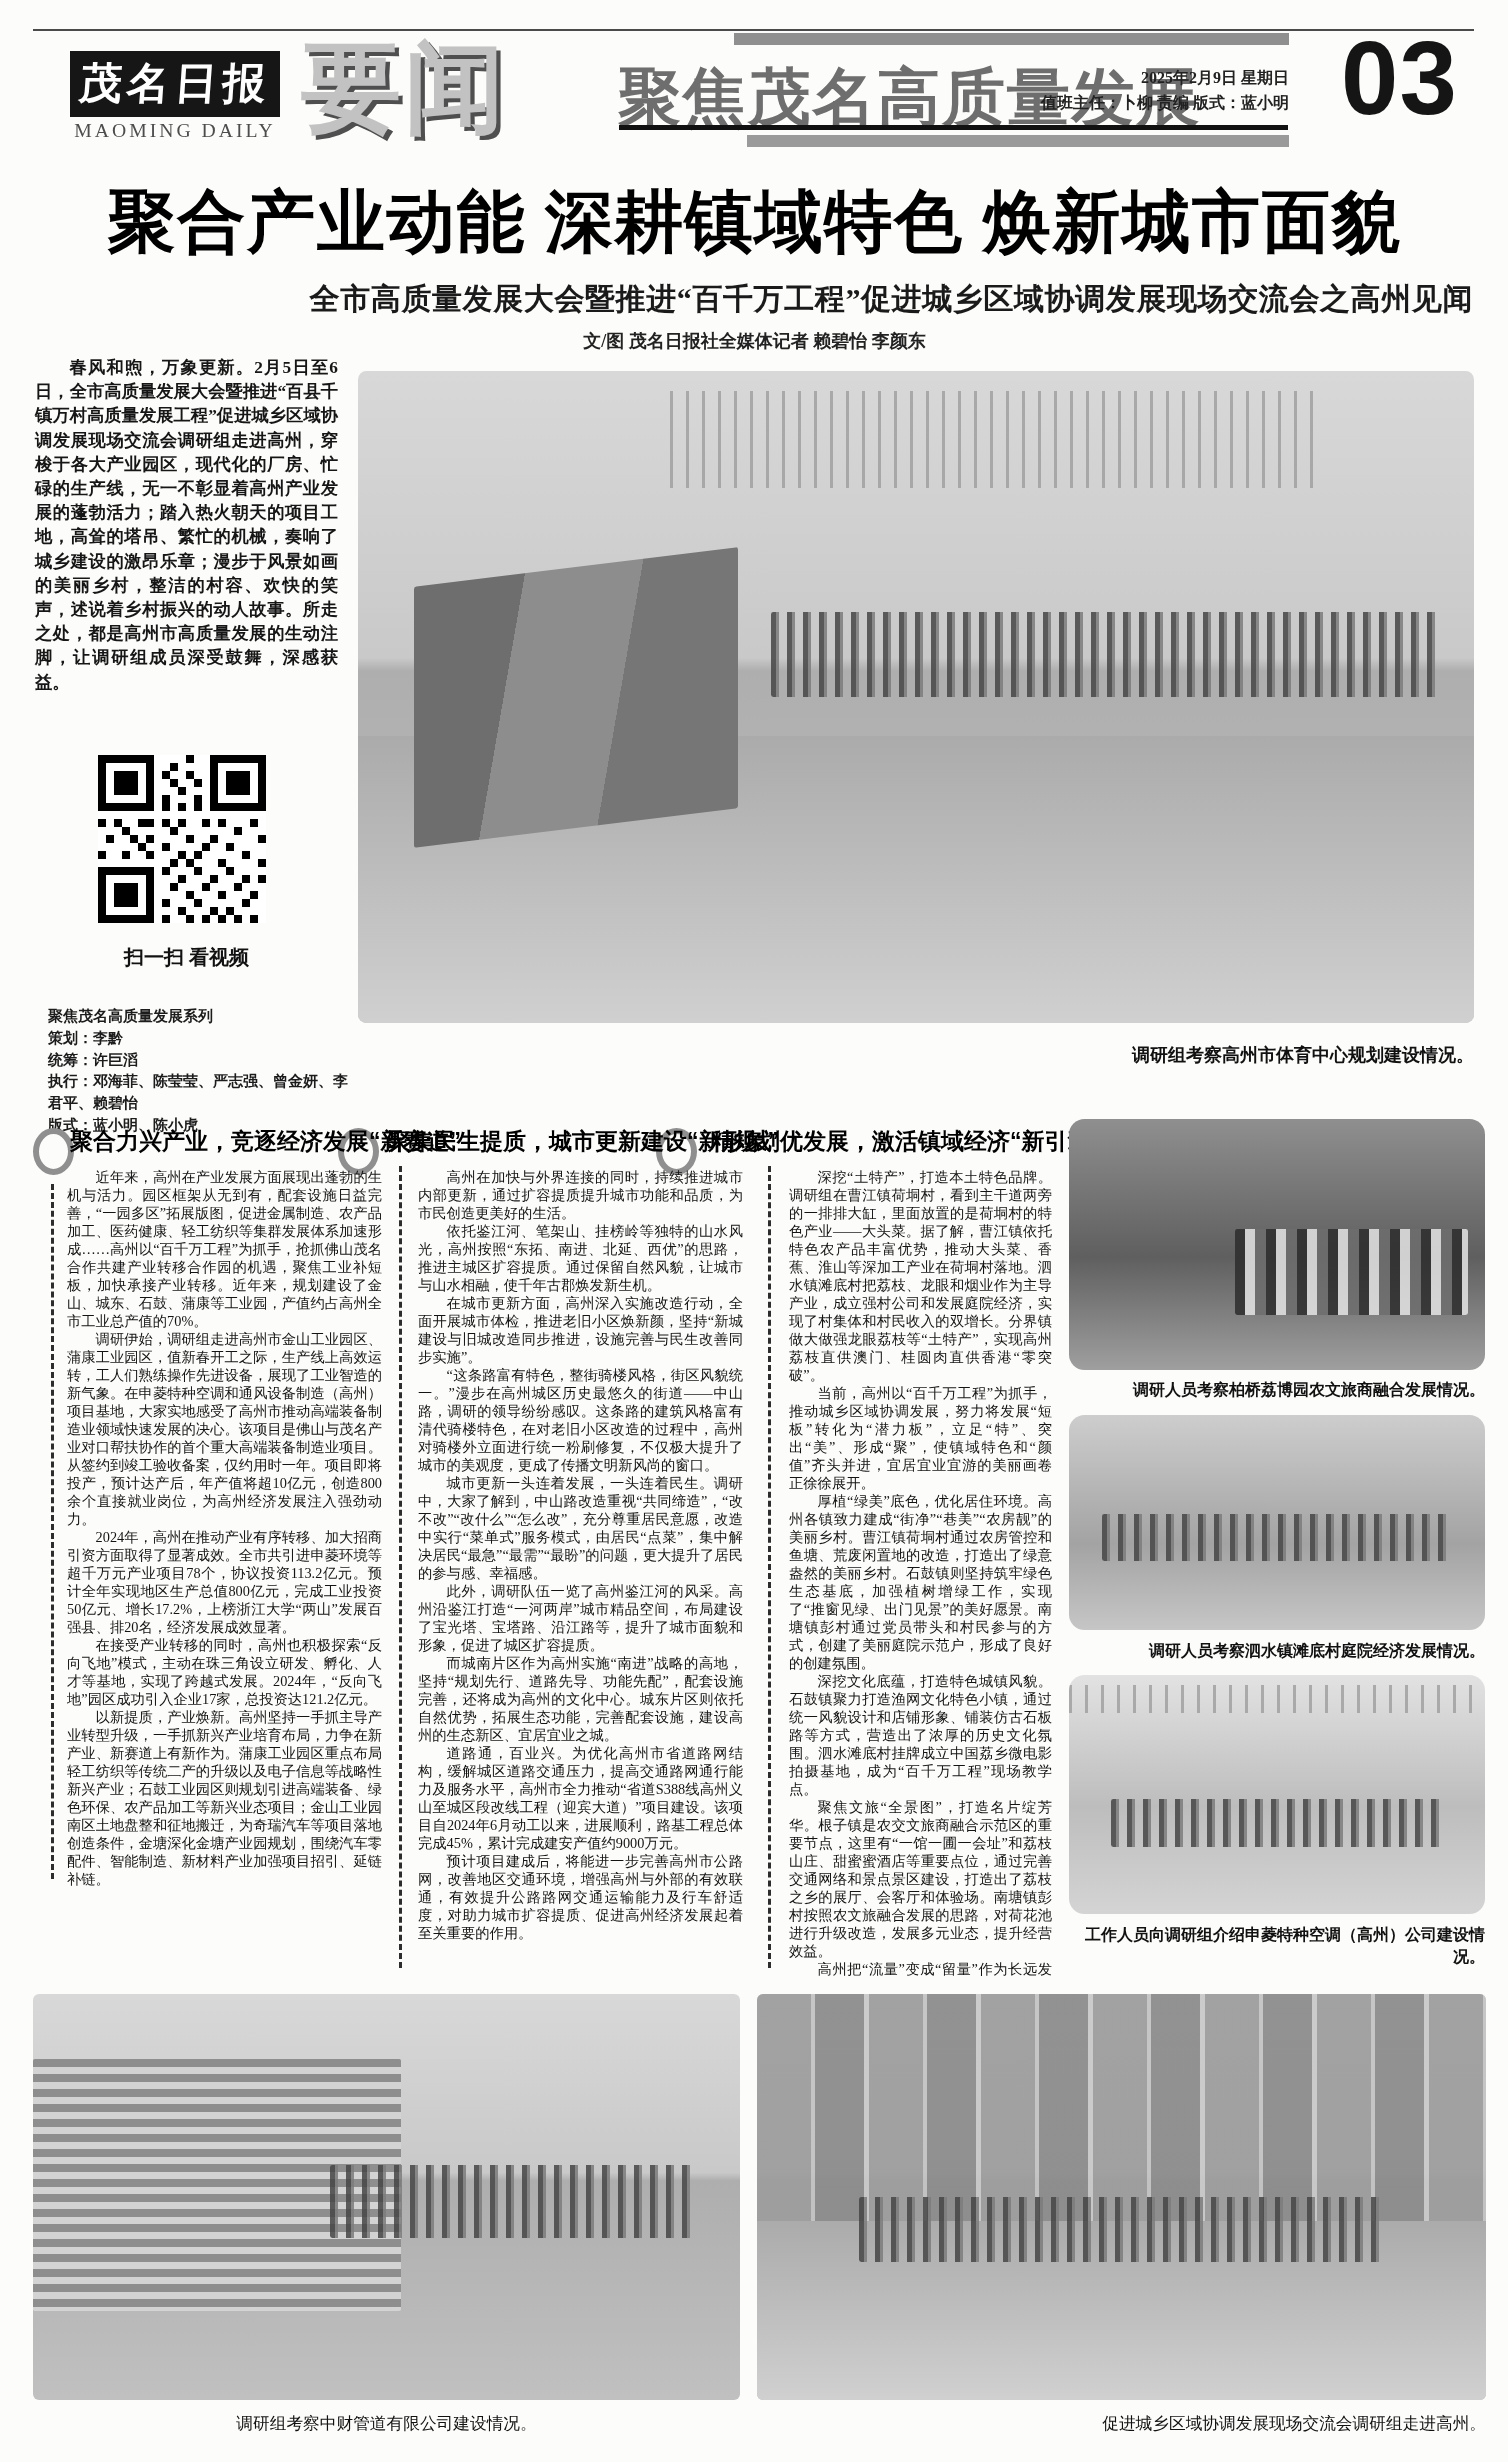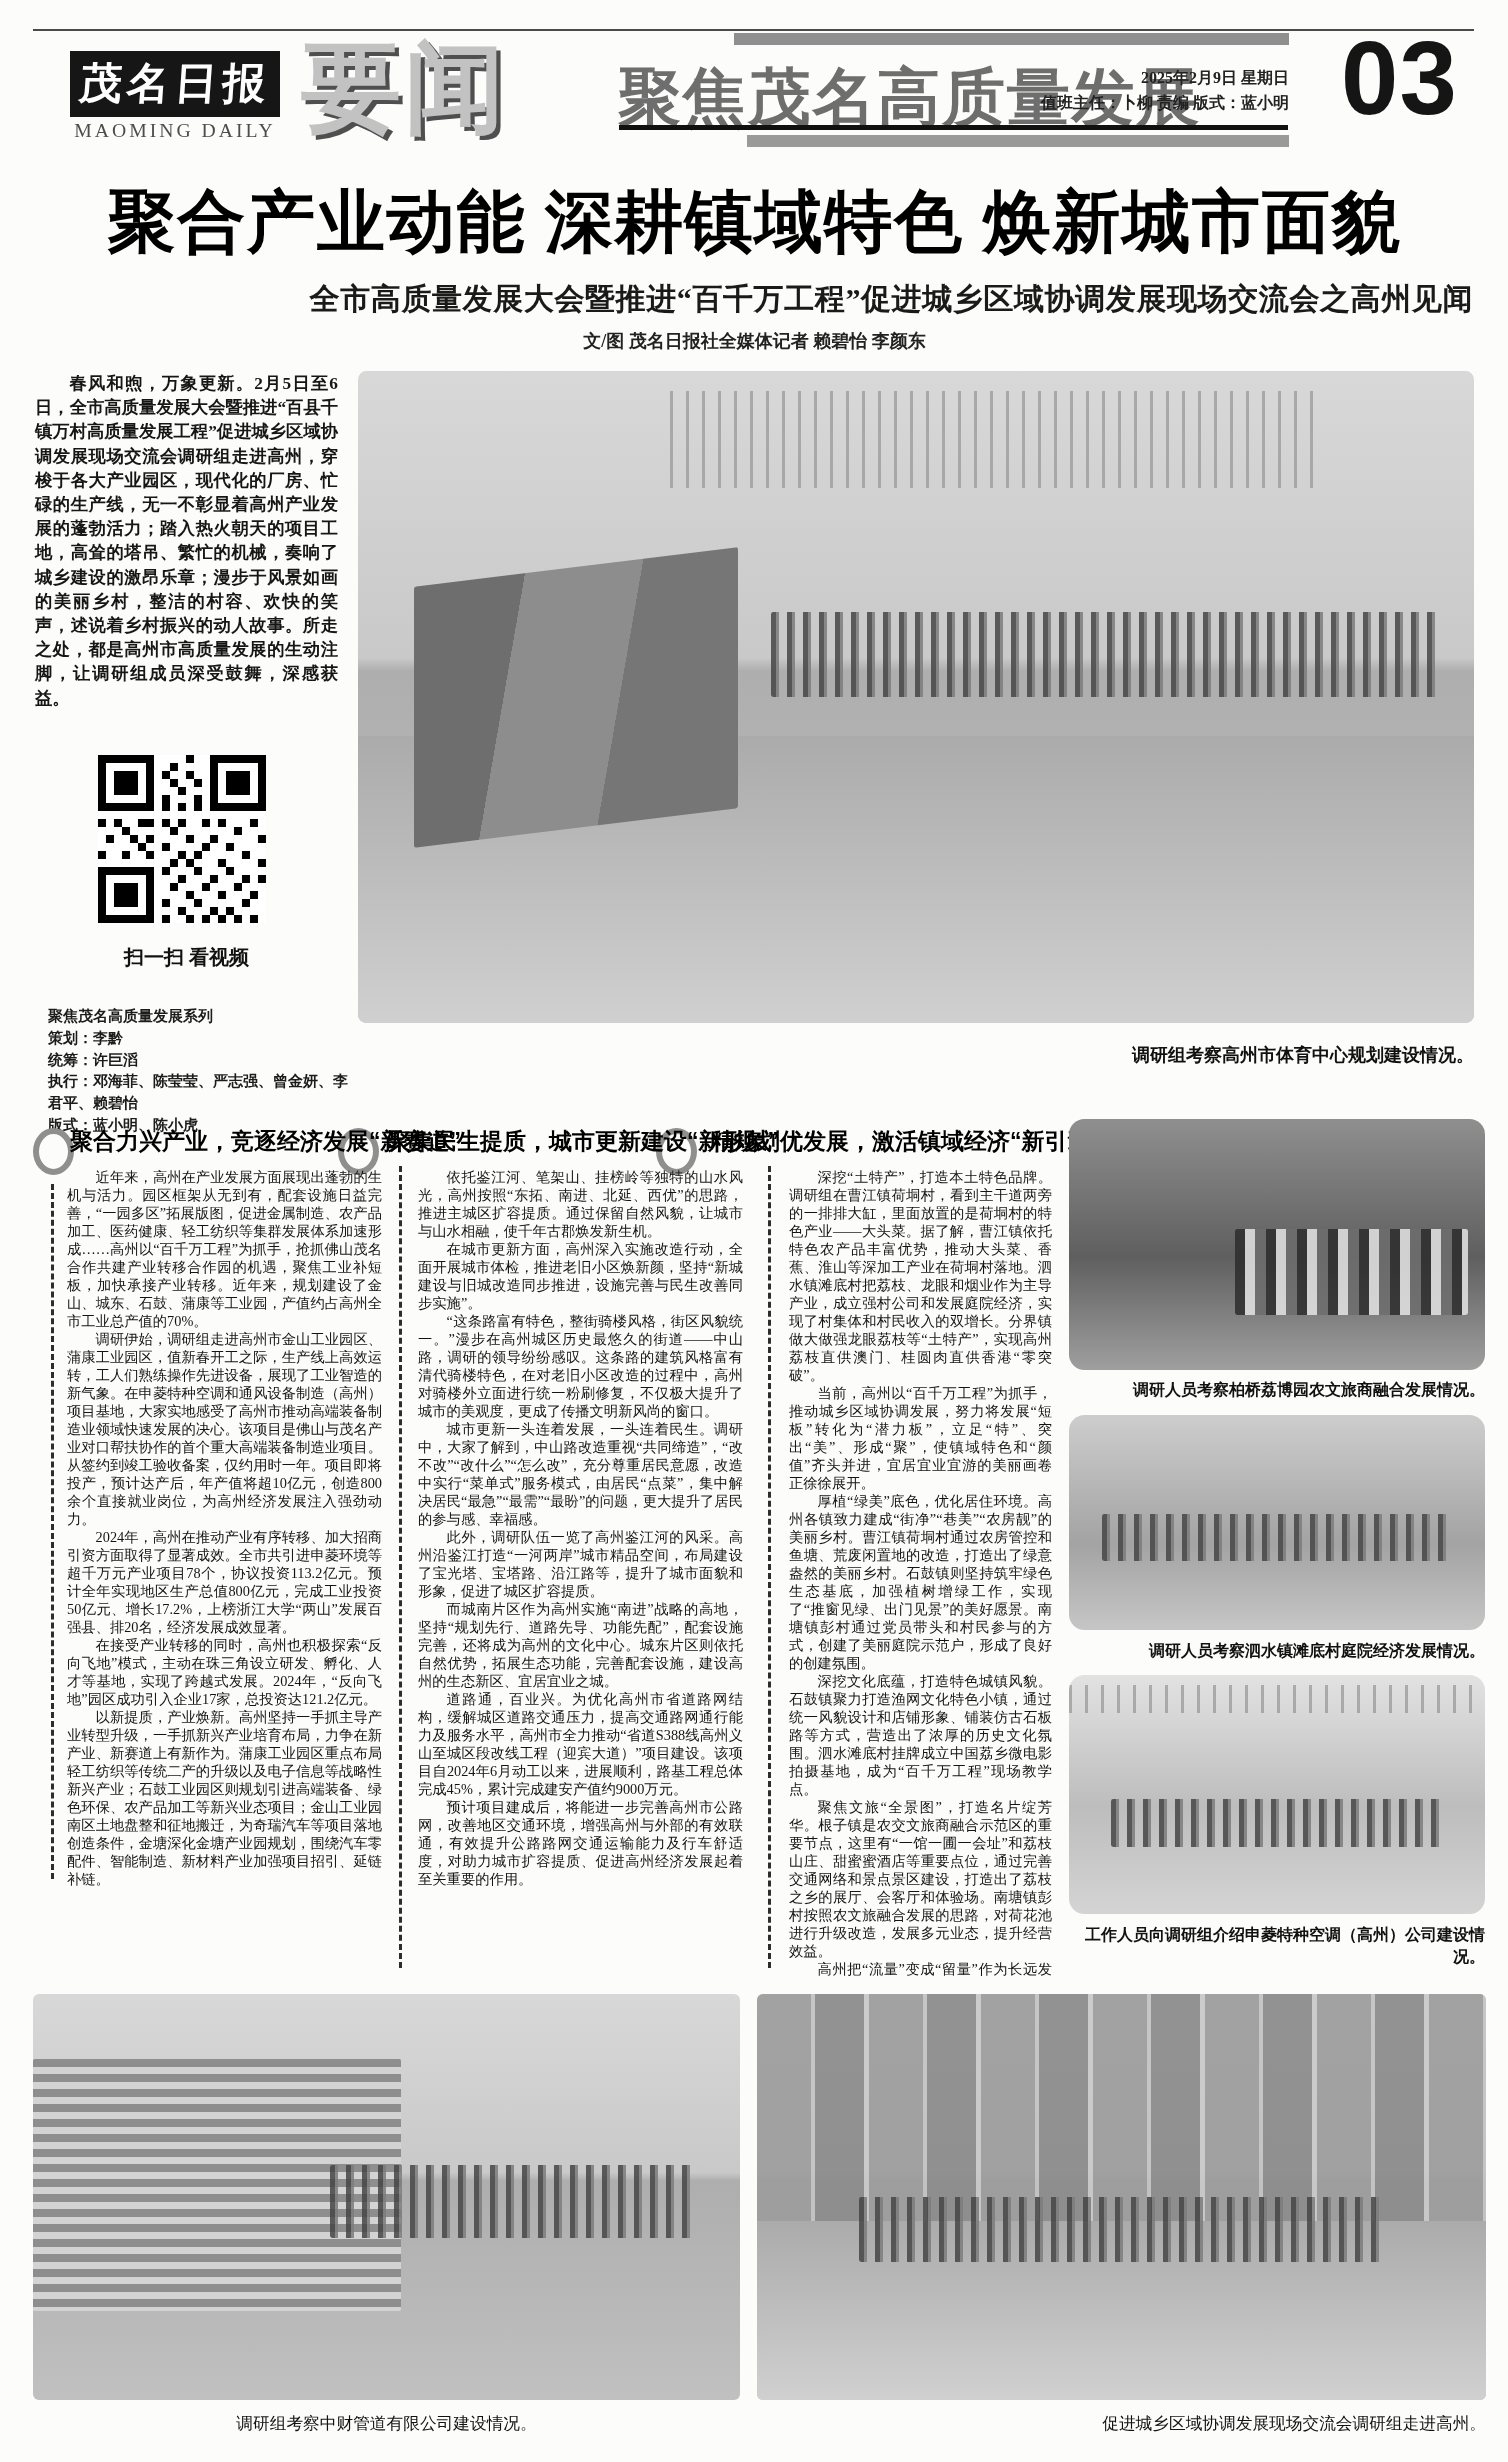--- a/index.html
+++ b/index.html
@@ -26,21 +26,21 @@
       color:#222;font-weight:600;}
   .page-number{left:1341px;top:20px;width:149px;font-size:103px;font-weight:700;color:#151515;
       font-family:"Liberation Sans","DejaVu Sans",sans-serif;letter-spacing:1.2px;}
   
   .headline-main{left:18px;top:177px;width:1473px;text-align:center;font-size:68px;font-weight:900;
       color:#000;letter-spacing:1.8px;white-space:nowrap;font-family:"Liberation Serif","DejaVu Serif",serif;}
   .headline-sub{left:36px;top:279px;width:1437px;text-align:right;font-size:30px;font-weight:700;
       letter-spacing:0.6px;color:#1a1a1a;white-space:nowrap;}
   .byline{left:36px;top:329px;width:1437px;text-align:center;font-size:18px;font-weight:600;color:#222;}
   
-  .intro-text{left:35px;top:372px;width:303px;font-size:17.3px;font-weight:700;line-height:1.40;
+  .intro-text{left:35px;top:356px;width:303px;font-size:17.3px;font-weight:700;line-height:1.40;
       text-align:justify;text-indent:2em;color:#161616;}
   .qr{left:98px;top:755px;width:168px;height:168px;}
   .qr-caption{left:35px;top:944px;width:303px;text-align:center;font-size:20px;font-weight:800;}
   .credits{left:48px;top:1006px;width:310px;font-size:15px;line-height:1.45;font-weight:600;color:#1c1c1c;}
   .credits p{margin:0;}
   
   .photo{position:absolute;overflow:hidden;background:linear-gradient(180deg,#d8d8d8 0%,#c9c9c9 44%,#aeaeae 46%,#c0c0c0 100%);}
   .photo .ground{position:absolute;left:0;right:0;bottom:0;height:44%;background:linear-gradient(180deg,#ababab,#d0d0d0);}
   .crowd{position:absolute;height:13%;background:repeating-linear-gradient(90deg,#454545 0 5.4px,#7c7c7c 5.4px 7.8px,rgba(0,0,0,0) 7.8px 16px);
       border-radius:2.4px;opacity:.85;}
@@ -213,20 +213,21 @@
 
   <div class="col-body" style="left:67px;top:1168px;width:315px;height:811px;">
     <p>近年来，高州在产业发展方面展现出蓬勃的生机与活力。园区框架从无到有，配套设施日益完善，“一园多区”拓展版图，促进金属制造、农产品加工、医药健康、轻工纺织等集群发展体系加速形成……高州以“百千万工程”为抓手，抢抓佛山茂名合作共建产业转移合作园的机遇，聚焦工业补短板，加快承接产业转移。近年来，规划建设了金山、城东、石鼓、蒲康等工业园，产值约占高州全市工业总产值的70%。</p>
     <p>调研伊始，调研组走进高州市金山工业园区、蒲康工业园区，值新春开工之际，生产线上高效运转，工人们熟练操作先进设备，展现了工业智造的新气象。在申菱特种空调和通风设备制造（高州）项目基地，大家实地感受了高州市推动高端装备制造业领域快速发展的决心。该项目是佛山与茂名产业对口帮扶协作的首个重大高端装备制造业项目。从签约到竣工验收备案，仅约用时一年。项目即将投产，预计达产后，年产值将超10亿元，创造800余个直接就业岗位，为高州经济发展注入强劲动力。</p>
     <p>2024年，高州在推动产业有序转移、加大招商引资方面取得了显著成效。全市共引进申菱环境等超千万元产业项目78个，协议投资113.2亿元。预计全年实现地区生产总值800亿元，完成工业投资50亿元、增长17.2%，上榜浙江大学“两山”发展百强县、排20名，经济发展成效显著。</p>
     <p>在接受产业转移的同时，高州也积极探索“反向飞地”模式，主动在珠三角设立研发、孵化、人才等基地，实现了跨越式发展。2024年，“反向飞地”园区成功引入企业17家，总投资达121.2亿元。</p>
     <p>以新提质，产业焕新。高州坚持一手抓主导产业转型升级，一手抓新兴产业培育布局，力争在新产业、新赛道上有新作为。蒲康工业园区重点布局轻工纺织等传统二产的升级以及电子信息等战略性新兴产业；石鼓工业园区则规划引进高端装备、绿色环保、农产品加工等新兴业态项目；金山工业园南区土地盘整和征地搬迁，为奇瑞汽车等项目落地创造条件，金塘深化金塘产业园规划，围绕汽车零配件、智能制造、新材料产业加强项目招引、延链补链。</p>
   </div>
 
   <div class="col-body" style="left:418px;top:1168px;width:325px;height:811px;">
+    <p>高州在加快与外界连接的同时，持续推进城市内部更新，通过扩容提质提升城市功能和品质，为市民创造更美好的生活。</p>
     <p>依托鉴江河、笔架山、挂榜岭等独特的山水风光，高州按照“东拓、南进、北延、西优”的思路，推进主城区扩容提质。通过保留自然风貌，让城市与山水相融，使千年古郡焕发新生机。</p>
     <p>在城市更新方面，高州深入实施改造行动，全面开展城市体检，推进老旧小区焕新颜，坚持“新城建设与旧城改造同步推进，设施完善与民生改善同步实施”。</p>
     <p>“这条路富有特色，整街骑楼风格，街区风貌统一。”漫步在高州城区历史最悠久的街道——中山路，调研的领导纷纷感叹。这条路的建筑风格富有清代骑楼特色，在对老旧小区改造的过程中，高州对骑楼外立面进行统一粉刷修复，不仅极大提升了城市的美观度，更成了传播文明新风尚的窗口。</p>
     <p>城市更新一头连着发展，一头连着民生。调研中，大家了解到，中山路改造重视“共同缔造”，“改不改”“改什么”“怎么改”，充分尊重居民意愿，改造中实行“菜单式”服务模式，由居民“点菜”，集中解决居民“最急”“最需”“最盼”的问题，更大提升了居民的参与感、幸福感。</p>
     <p>此外，调研队伍一览了高州鉴江河的风采。高州沿鉴江打造“一河两岸”城市精品空间，布局建设了宝光塔、宝塔路、沿江路等，提升了城市面貌和形象，促进了城区扩容提质。</p>
     <p>而城南片区作为高州实施“南进”战略的高地，坚持“规划先行、道路先导、功能先配”，配套设施完善，还将成为高州的文化中心。城东片区则依托自然优势，拓展生态功能，完善配套设施，建设高州的生态新区、宜居宜业之城。</p>
     <p>道路通，百业兴。为优化高州市省道路网结构，缓解城区道路交通压力，提高交通路网通行能力及服务水平，高州市全力推动“省道S388线高州义山至城区段改线工程（迎宾大道）”项目建设。该项目自2024年6月动工以来，进展顺利，路基工程总体完成45%，累计完成建安产值约9000万元。</p>
     <p>预计项目建成后，将能进一步完善高州市公路网，改善地区交通环境，增强高州与外部的有效联通，有效提升公路路网交通运输能力及行车舒适度，对助力城市扩容提质、促进高州经济发展起着至关重要的作用。</p>
   </div>
 

